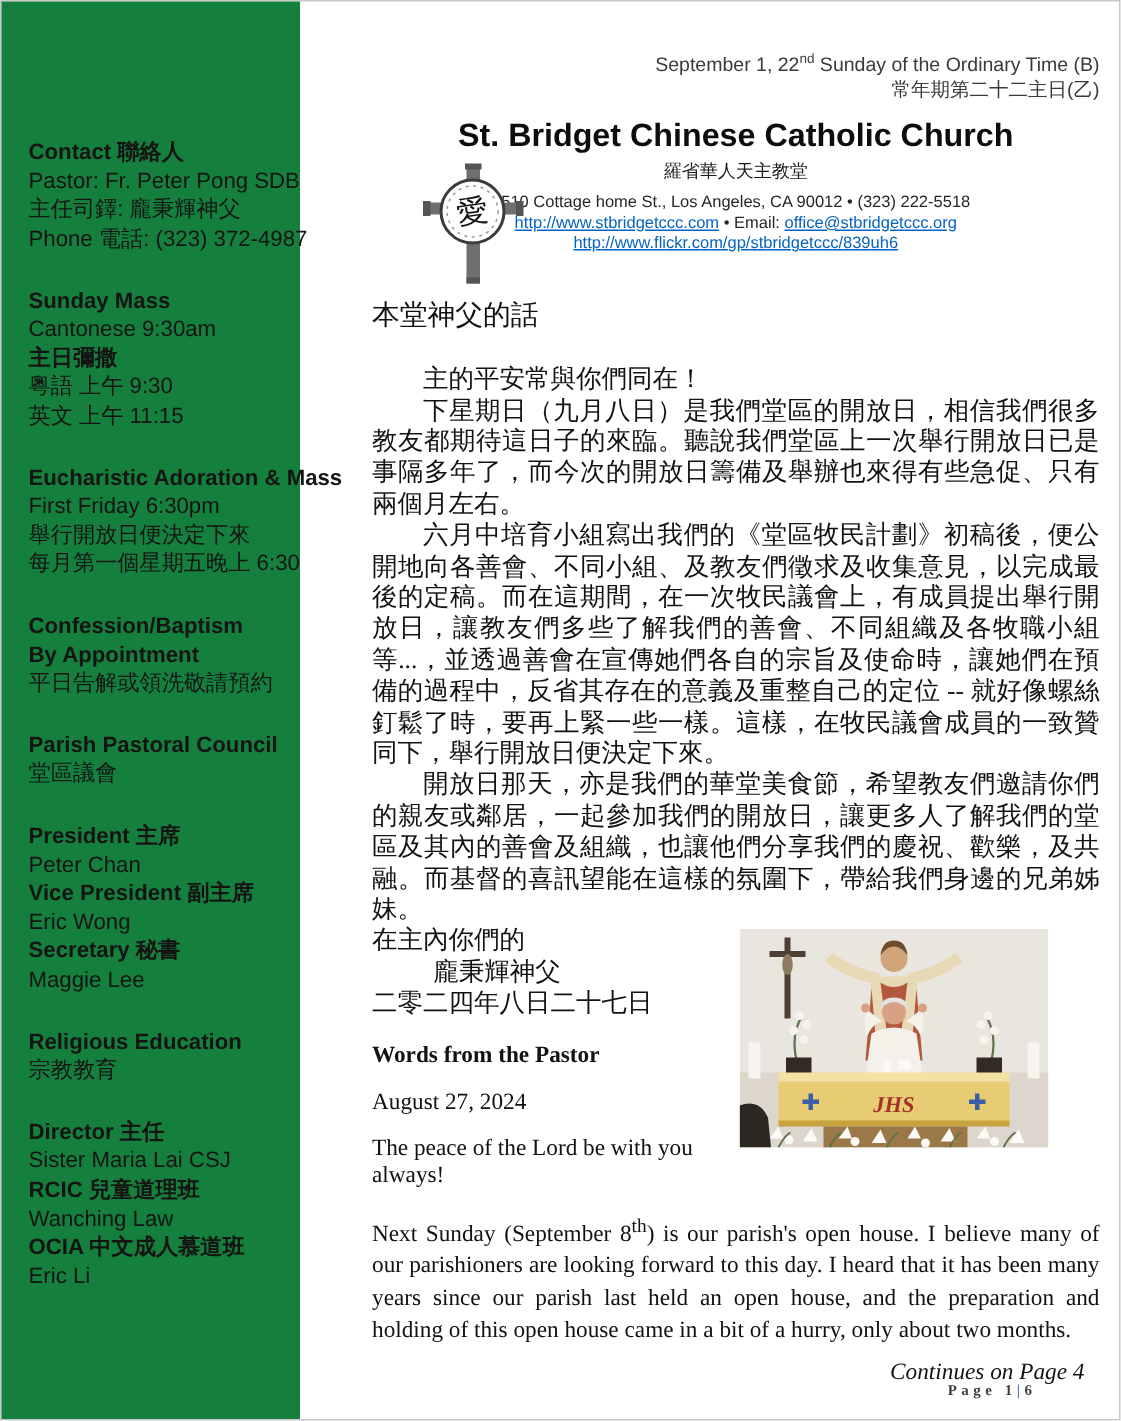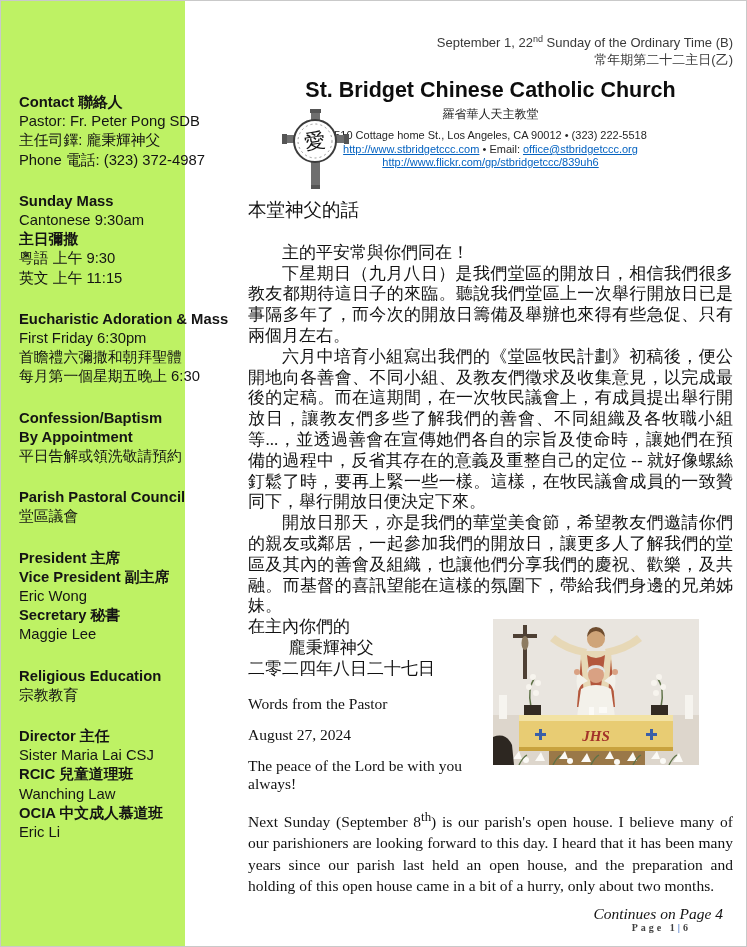--- a/index.html
+++ b/index.html
@@ -7,22 +7,22 @@
   body {
     font-family: "Liberation Sans", sans-serif;
     background: #ffffff;
     position: relative;
     overflow: hidden;
     border: 1px solid #c9c9c9;
   }
   
   .sidebar {
     position: absolute; left: 0; top: 0;
-    width: 184px; height: 100%;
-    background: #bef264;
+    width: 199px; height: 100%;
+    background: #15803d;
     padding: 92px 8px 0 18px;
     font-size: 14.8px;
     line-height: 19.2px;
     color: #141414;
   }
   .sb-line { white-space: nowrap; }
   .sb-line.bold { font-weight: bold; }
   .sb-line.gap { margin-top: 22px; }
   
   .main {
@@ -54,21 +54,21 @@
   .zh-body p.name-line { text-indent: 2.4em; }
   
   .photo-float {
     float: right;
     width: 206px; height: 172px;
     margin: 2px 34px 6px 12px;
     overflow: hidden;
   }
   
   .en-section { font-family: "Liberation Serif", serif; font-size: 15.5px; color: #121212; }
-  .en-title { font-weight: normal; margin-top: 15px; }
+  .en-title { font-weight: bold; margin-top: 15px; }
   .en-date  { margin-top: 13px; }
   .en-greeting { margin-top: 13px; }
   .en-para { clear: both; text-align: justify; line-height: 21.5px; margin-top: 13px; }
   .continues { font-style: italic; text-align: right; margin-top: 8px; padding-right: 10px; font-size: 15.5px; }
   
   .page-footer {
     position: absolute; right: 55px; bottom: 13px;
     font-family: Liberation Serif, serif;
     font-size: 10px; letter-spacing: 3px;
     color: #3f3f3f; font-weight: bold;
@@ -96,36 +96,37 @@
     <div class="sb-line bold">主日彌撒</div>
 
     <div class="sb-line">粵語 上午 9:30</div>
 
     <div class="sb-line">英文 上午 11:15</div>
 
     <div class="sb-line bold gap">Eucharistic Adoration &amp; Mass</div>
 
     <div class="sb-line">First Friday 6:30pm</div>
 
-    <div class="sb-line">首瞻禮六彌撒和朝拜聖體</div>
+    <div class="sb-line">舉行開放日便決定下來</div>
 
     <div class="sb-line">每月第一個星期五晚上 6:30</div>
 
     <div class="sb-line bold gap">Confession/Baptism</div>
 
     <div class="sb-line bold">By Appointment</div>
 
     <div class="sb-line">平日告解或領洗敬請預約</div>
 
     <div class="sb-line bold gap">Parish Pastoral Council</div>
 
     <div class="sb-line">堂區議會</div>
 
     <div class="sb-line bold gap">President 主席</div>
 
+    <div class="sb-line">Peter Chan</div>
 
     <div class="sb-line bold">Vice President 副主席</div>
 
     <div class="sb-line">Eric Wong</div>
 
     <div class="sb-line bold">Secretary 秘書</div>
 
     <div class="sb-line">Maggie Lee</div>
 
     <div class="sb-line bold gap">Religious Education</div>

